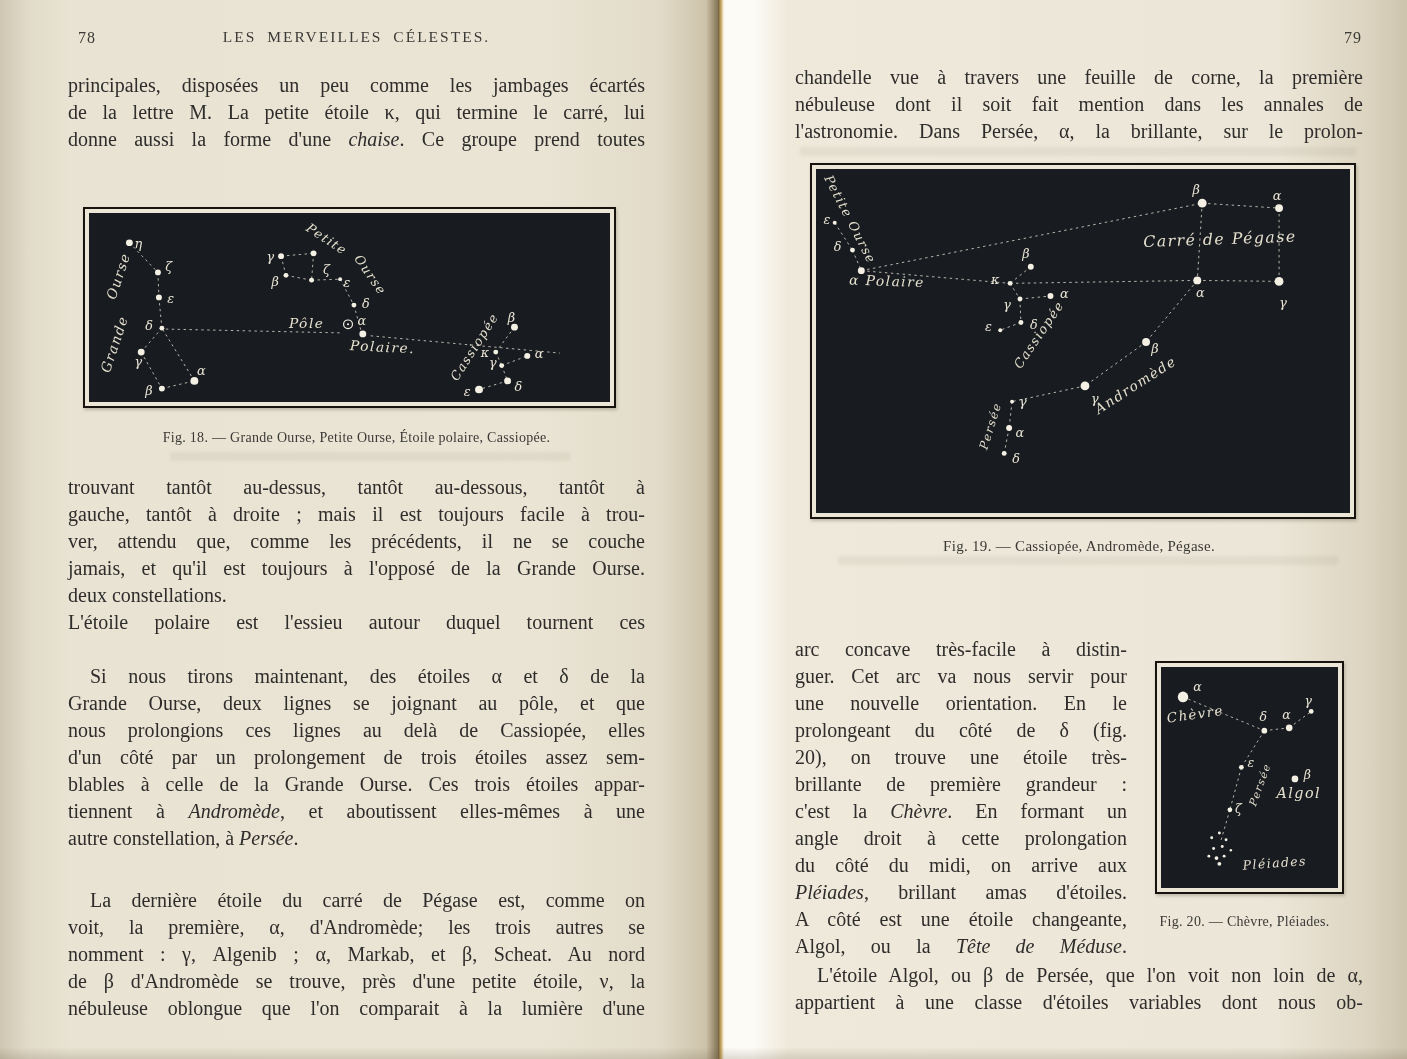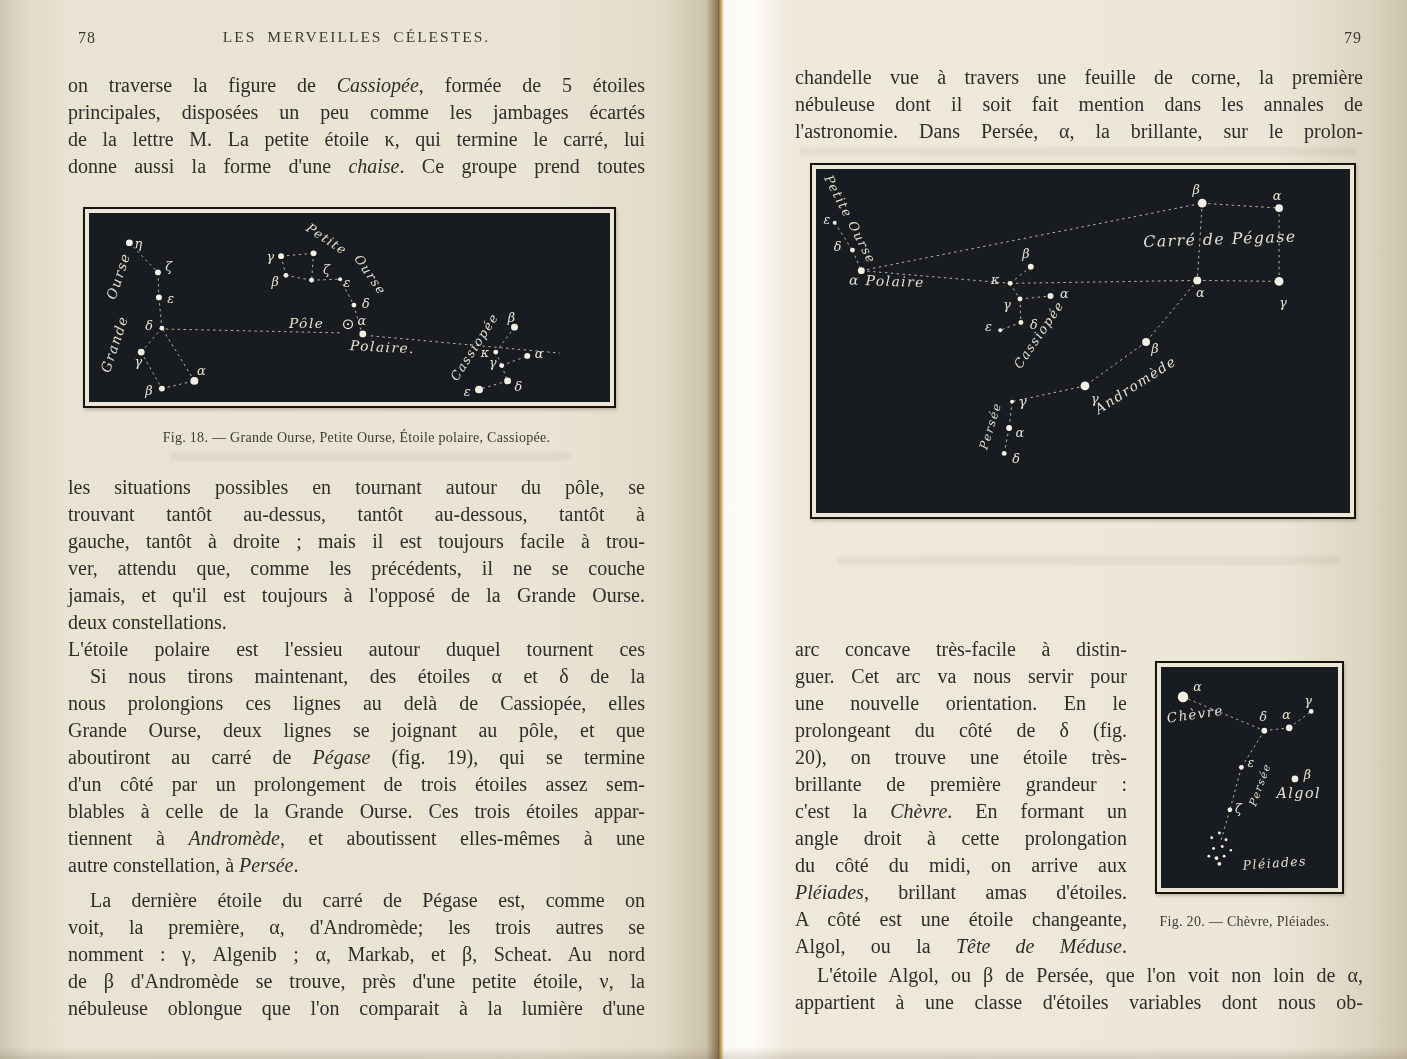--- a/index.html
+++ b/index.html
@@ -39,21 +39,20 @@
 <body>
 
 <div class="book">
   <div class="edge-left"></div>
 
   <section class="page left">
     <div class="pageno" style="left:78px;top:29px;">78</div>
     <div class="running" style="left:68px;width:577px;top:28px;">LES MERVEILLES CÉLESTES.</div>
 
     <div class="para" style="left:68px;top:72px;width:577px;">
-        <div class="pline">on traverse la figure de <i>Cassiopée</i>, formée de 5 étoiles</div>
         <div class="pline">principales, disposées un peu comme les jambages écartés</div>
         <div class="pline">de la lettre M. La petite étoile κ, qui termine le carré, lui</div>
         <div class="pline">donne aussi la forme d'une <i>chaise</i>. Ce groupe prend toutes</div>
       </div>
 
     <figure class="starfig" style="left:83px;top:207px;width:529px;height:197px;margin:0;">
       <svg viewBox="0 0 529 197" preserveAspectRatio="none">
           <line x1="41" y1="31" x2="70" y2="62" stroke="rgba(236,231,215,0.85)" stroke-width="0.9" stroke-dasharray="2.5,3.5"></line>
           <line x1="70" y1="62" x2="71" y2="88" stroke="rgba(236,231,215,0.85)" stroke-width="0.9" stroke-dasharray="2.5,3.5"></line>
           <line x1="71" y1="88" x2="74" y2="120" stroke="rgba(236,231,215,0.85)" stroke-width="0.9" stroke-dasharray="2.5,3.5"></line>
@@ -123,33 +122,31 @@
           <text transform="translate(221,116) rotate(0)" fill="#e6e1cf" font-size="14" font-style="italic" letter-spacing="1.5" font-family="&quot;DejaVu Serif&quot;,serif" text-anchor="middle" dominant-baseline="middle">Pôle</text>
           <text transform="translate(298,141) rotate(3)" fill="#e6e1cf" font-size="14" font-style="italic" letter-spacing="1.5" font-family="&quot;DejaVu Serif&quot;,serif" text-anchor="middle" dominant-baseline="middle">Polaire.</text>
           <text transform="translate(392,140) rotate(-58)" fill="#e6e1cf" font-size="13" font-style="italic" letter-spacing="1.5" font-family="&quot;DejaVu Serif&quot;,serif" text-anchor="middle" dominant-baseline="middle">Cassiopée</text>
         </svg>
     </figure>
     <div class="caption" style="left:68px;top:430px;width:577px;">Fig. 18. — Grande Ourse, Petite Ourse, Étoile polaire, Cassiopée.</div>
 
     <div class="ghost" style="left:170px;top:452px;width:400px;height:26px;"></div>
 
     <div class="para" style="left:68px;top:474px;width:577px;">
-        <div class="pline">les situations possibles en tournant autour du pôle, se</div>
         <div class="pline">trouvant tantôt au-dessus, tantôt au-dessous, tantôt à</div>
         <div class="pline">gauche, tantôt à droite ; mais il est toujours facile à trou-</div>
         <div class="pline">ver, attendu que, comme les précédents, il ne se couche</div>
         <div class="pline">jamais, et qu'il est toujours à l'opposé de la Grande Ourse.</div>
         <div class="pline endline">deux constellations.</div>
         <div class="pline">L'étoile polaire est l'essieu autour duquel tournent ces</div>
       </div>
     <div class="para indent" style="left:68px;top:663px;width:577px;">
         <div class="pline">Si nous tirons maintenant, des étoiles α et δ de la</div>
+        <div class="pline">Grande Ourse, deux lignes se joignant au pôle, et que</div>
         <div class="pline">nous prolongions ces lignes au delà de Cassiopée, elles</div>
-        <div class="pline">Grande Ourse, deux lignes se joignant au pôle, et que</div>
-        <div class="pline">aboutiront au carré de <i>Pégase</i> (fig. 19), qui se termine</div>
         <div class="pline">d'un côté par un prolongement de trois étoiles assez sem-</div>
         <div class="pline">blables à celle de la Grande Ourse. Ces trois étoiles appar-</div>
         <div class="pline">tiennent à <i>Andromède</i>, et aboutissent elles-mêmes à une</div>
         <div class="pline endline">autre constellation, à <i>Persée</i>.</div>
       </div>
     <div class="para indent" style="left:68px;top:887px;width:577px;">
         <div class="pline">La dernière étoile du carré de Pégase est, comme on</div>
         <div class="pline">voit, la première, α, d'Andromède; les trois autres se</div>
         <div class="pline">nomment : γ, Algenib ; α, Markab, et β, Scheat. Au nord</div>
         <div class="pline">de β d'Andromède se trouve, près d'une petite étoile, ν, la</div>
@@ -224,20 +221,21 @@
           <text x="207" y="271" fill="#e9e4d4" font-size="13" font-style="italic" font-family="&quot;DejaVu Serif&quot;,serif" text-anchor="middle" dominant-baseline="middle">α</text>
           <text x="203" y="297" fill="#e9e4d4" font-size="13" font-style="italic" font-family="&quot;DejaVu Serif&quot;,serif" text-anchor="middle" dominant-baseline="middle">δ</text>
           <text transform="translate(34,52) rotate(63)" fill="#e6e1cf" font-size="13" font-style="italic" letter-spacing="1.5" font-family="&quot;DejaVu Serif&quot;,serif" text-anchor="middle" dominant-baseline="middle">Petite Ourse</text>
           <text transform="translate(72,116) rotate(2)" fill="#e6e1cf" font-size="14" font-style="italic" letter-spacing="1.5" font-family="&quot;DejaVu Serif&quot;,serif" text-anchor="middle" dominant-baseline="middle">α Polaire</text>
           <text transform="translate(410,73) rotate(-2)" fill="#e6e1cf" font-size="16" font-style="italic" letter-spacing="1.5" font-family="&quot;DejaVu Serif&quot;,serif" text-anchor="middle" dominant-baseline="middle">Carré de Pégase</text>
           <text transform="translate(227,170) rotate(-56)" fill="#e6e1cf" font-size="13" font-style="italic" letter-spacing="1.5" font-family="&quot;DejaVu Serif&quot;,serif" text-anchor="middle" dominant-baseline="middle">Cassiopée</text>
           <text transform="translate(325,222) rotate(-33)" fill="#e6e1cf" font-size="14" font-style="italic" letter-spacing="1.5" font-family="&quot;DejaVu Serif&quot;,serif" text-anchor="middle" dominant-baseline="middle">Andromède</text>
           <text transform="translate(178,263) rotate(-73)" fill="#e6e1cf" font-size="12" font-style="italic" letter-spacing="1.5" font-family="&quot;DejaVu Serif&quot;,serif" text-anchor="middle" dominant-baseline="middle">Persée</text>
         </svg>
     </figure>
+    <div class="caption" style="left:77px;top:538px;width:568px;font-size:15px;">Fig. 19. — Cassiopée, Andromède, Pégase.</div>
 
     <div class="para" style="left:77px;top:636px;width:332px;">
         <div class="pline">arc concave très-facile à distin-</div>
         <div class="pline">guer. Cet arc va nous servir pour</div>
         <div class="pline">une nouvelle orientation. En le</div>
         <div class="pline">prolongeant du côté de δ (fig.</div>
         <div class="pline">20), on trouve une étoile très-</div>
         <div class="pline">brillante de première grandeur :</div>
         <div class="pline">c'est la <i>Chèvre</i>. En formant un</div>
         <div class="pline">angle droit à cette prolongation</div>

